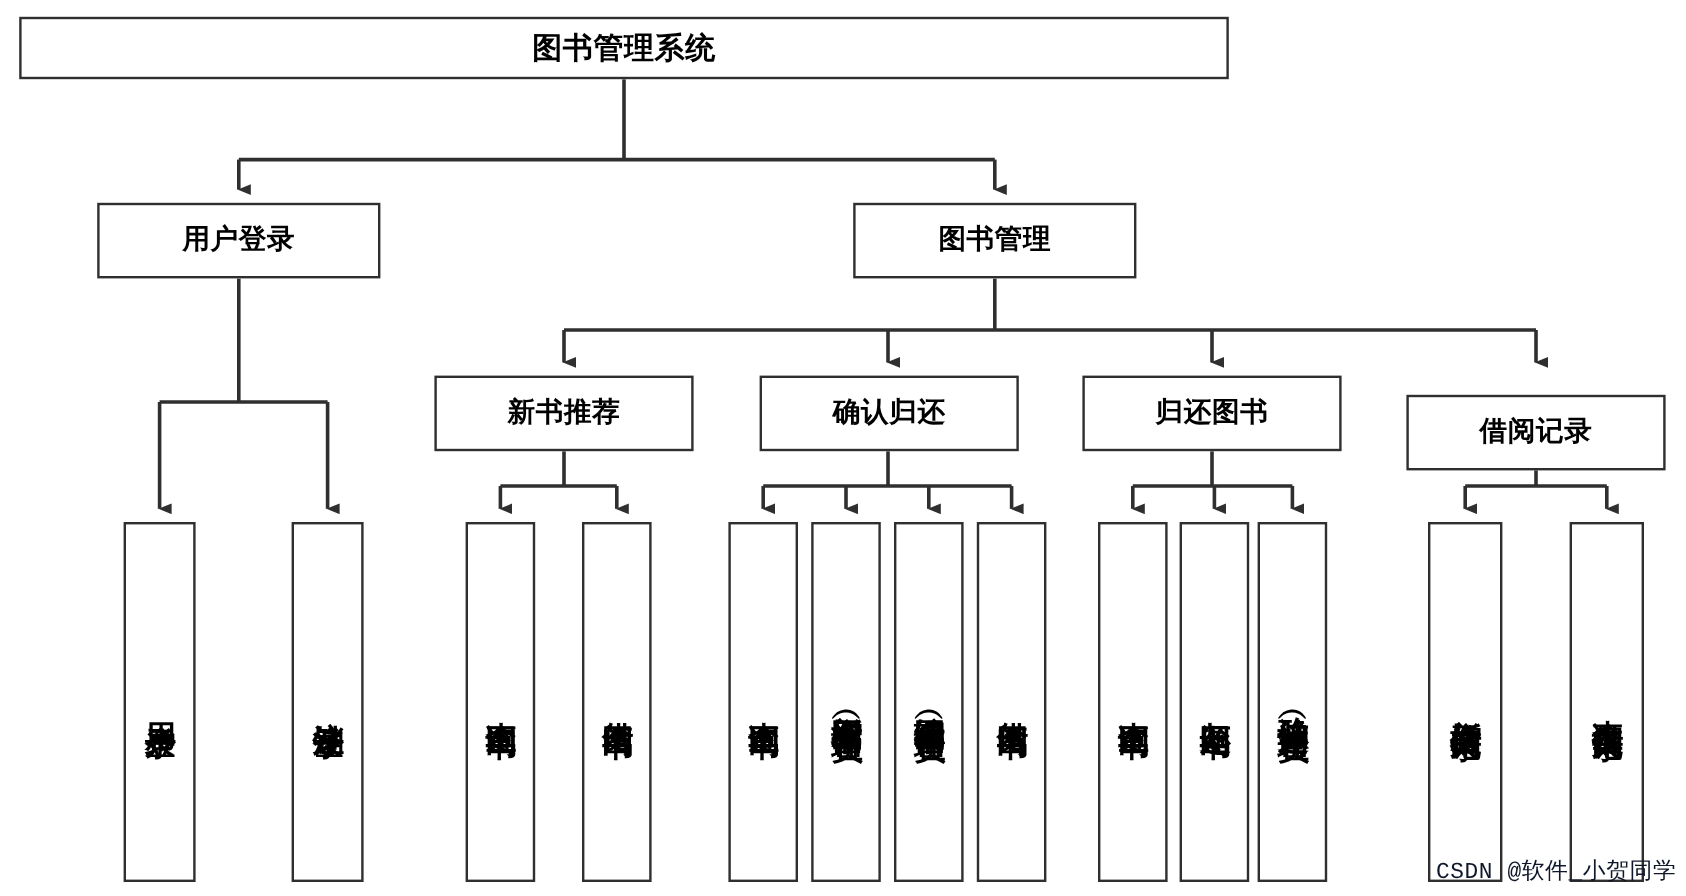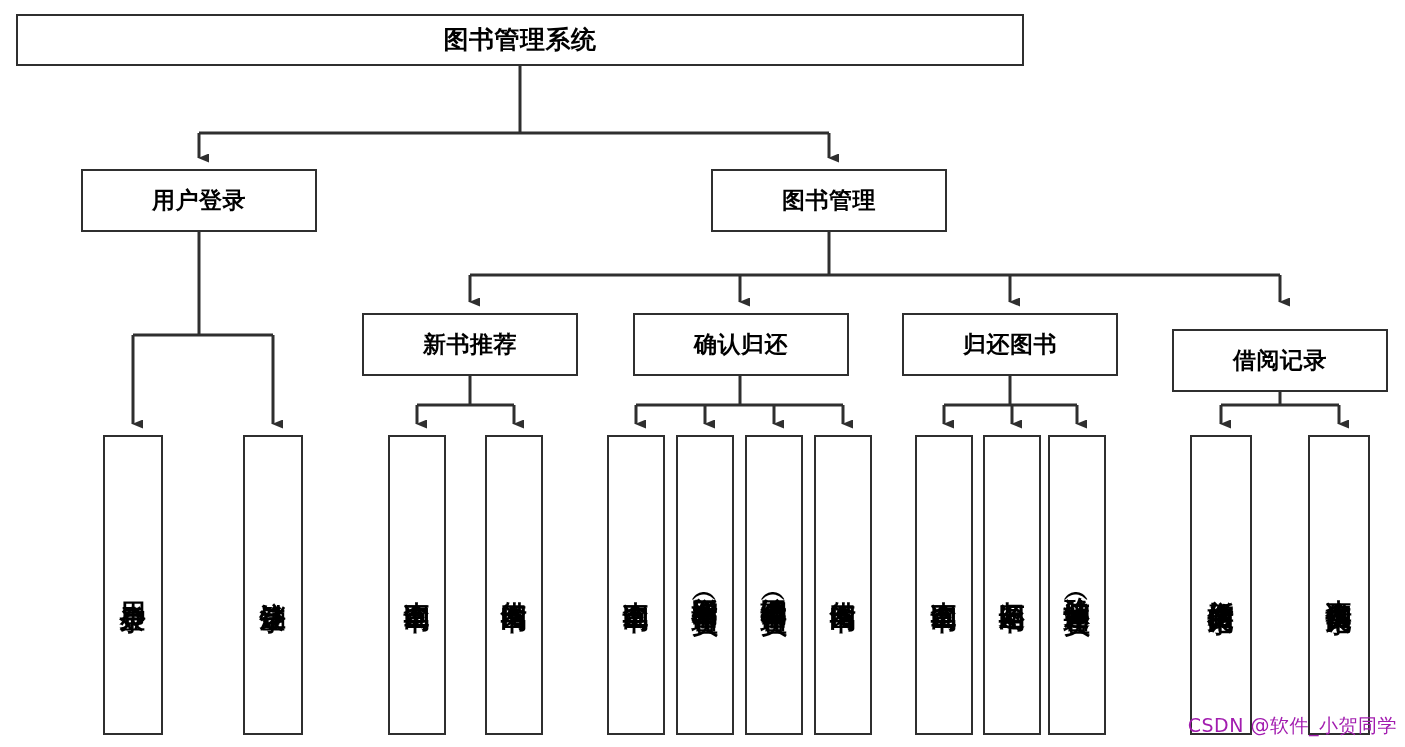--- a/index.html
+++ b/index.html
@@ -65,24 +65,25 @@
     letter-spacing: 2px;
     white-space: nowrap;
     max-height: 286px;
     text-align: center;
   }
   #watermark {
     position: absolute;
     right: 8px;
     bottom: 8px;
     font-size: 19px;
-    color: #a21caf;
+    color: #0f172a;
     letter-spacing: 0.5px;
     z-index: 5;
     white-space: nowrap;
+    font-family: Liberation Mono, monospace;
   }
 </style>
 </head>
 <body>
 
 <div id="diagram-root">
 
   <svg id="wires" viewBox="0 0 1405 747" xmlns="http://www.w3.org/2000/svg">
     <defs>
       <marker id="arrowhead" markerWidth="9" markerHeight="11" refX="4.5" refY="10" orient="auto" markerUnits="userSpaceOnUse">

